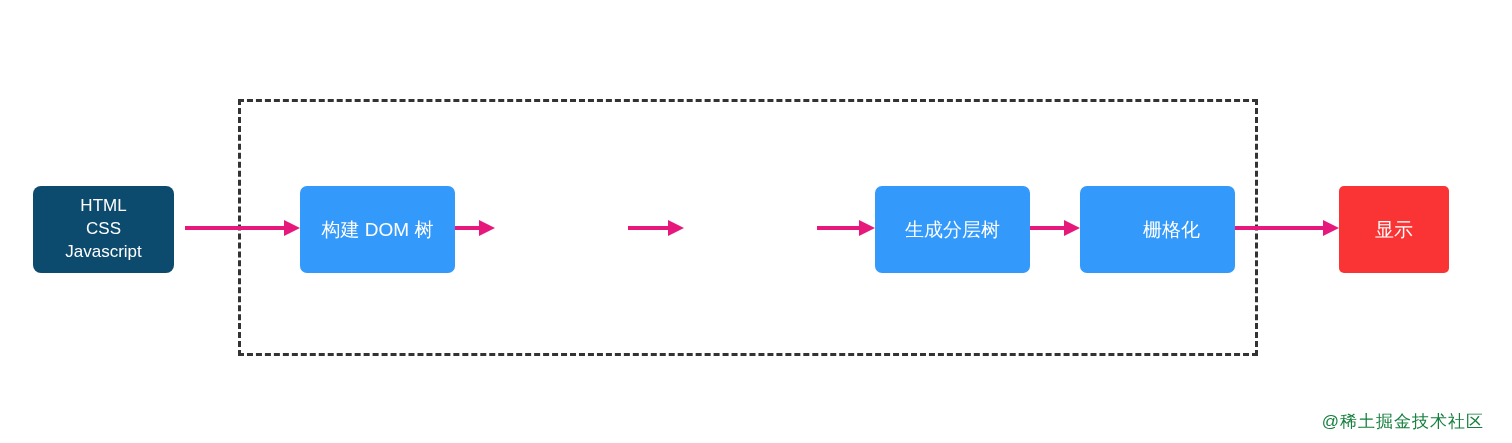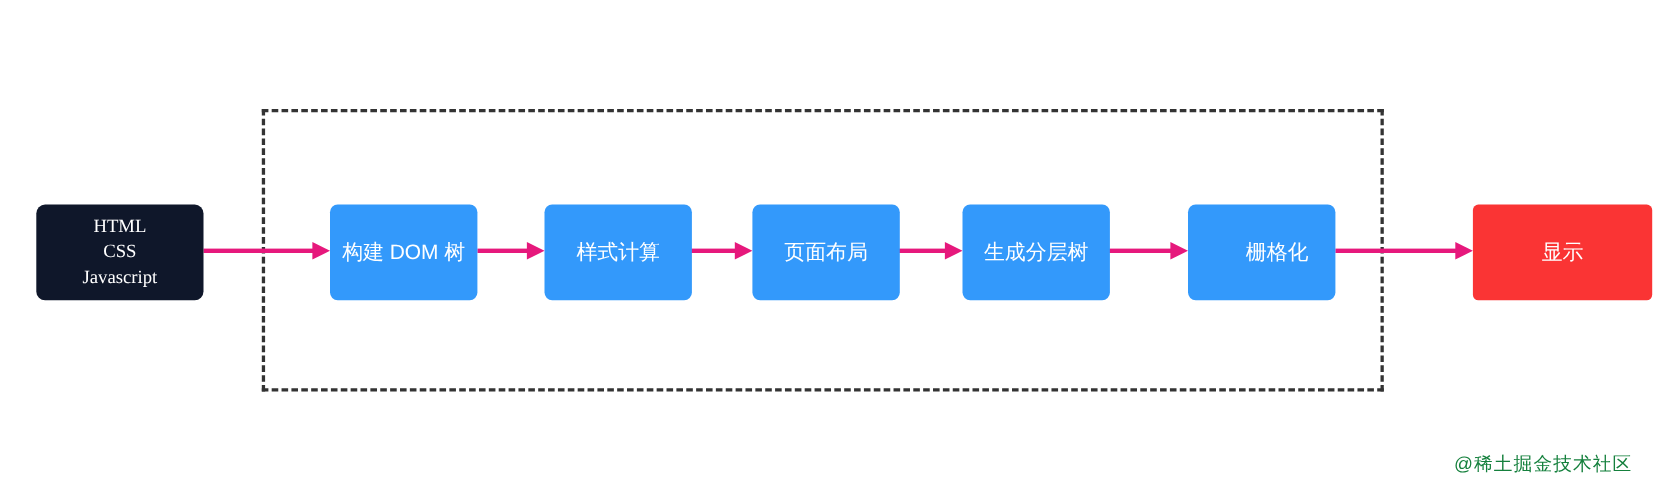--- a/index.html
+++ b/index.html
@@ -34,45 +34,44 @@
     justify-content: center;
     text-align: center;
     color: #ffffff;
     box-sizing: border-box;
     line-height: 1.35;
     z-index: 3;
   }
   .node-input {
     left: 33px;
     top: 186px;
-    width: 152px;
+    width: 141px;
     height: 87px;
-    background: #0f172a;
+    background: #0c4a6e;
     border-radius: 8px;
     font-size: 17px;
-    font-family: Liberation Serif, serif;
   }
   .node-input .stack-line { display: block; }
   .node-step {
     top: 186px;
-    width: 134px;
+    width: 155px;
     height: 87px;
     background: #3399FB;
     border-radius: 7px;
     font-size: 19px;
   }
   .step-1 { left: 300px; }
   .step-2 { left: 495px; }
   .step-3 { left: 684px; }
   .step-4 { left: 875px; }
   .step-5 { left: 1080px; padding-left: 28px; }
   .node-output {
     left: 1339px;
     top: 186px;
-    width: 163px;
+    width: 110px;
     height: 87px;
     background: #FA3434;
     border-radius: 5px;
     font-size: 19px;
   }
   .arrow {
     position: absolute;
     top: 225px;
     height: 6px;
     z-index: 2;
@@ -134,32 +133,26 @@
 
   <div class="node node-step step-1">
     <span>构建 DOM 树</span>
   </div>
 
   <div class="arrow arrow-2">
     <span class="shaft"></span>
     <span class="head"></span>
   </div>
 
-  <div class="node node-step step-2">
-    <span>样式计算</span>
-  </div>
 
   <div class="arrow arrow-3">
     <span class="shaft"></span>
     <span class="head"></span>
   </div>
 
-  <div class="node node-step step-3">
-    <span>页面布局</span>
-  </div>
 
   <div class="arrow arrow-4">
     <span class="shaft"></span>
     <span class="head"></span>
   </div>
 
   <div class="node node-step step-4">
     <span>生成分层树</span>
   </div>
 

